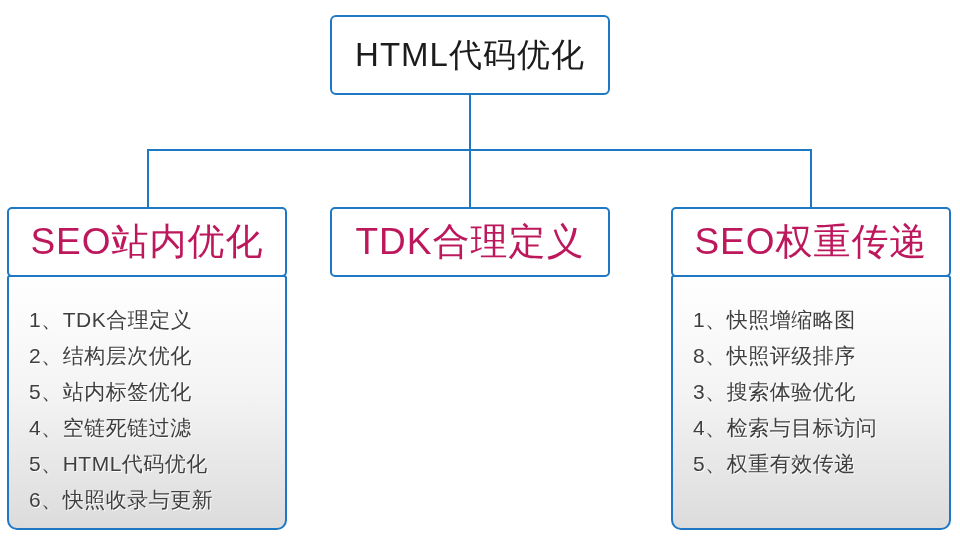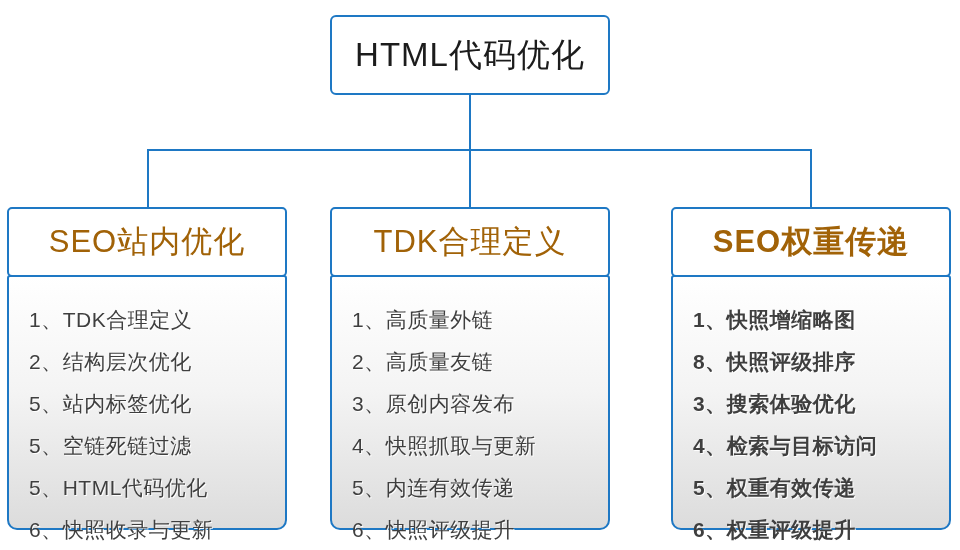--- a/index.html
+++ b/index.html
@@ -22,35 +22,35 @@
   .cross-h  { left: 147px; top: 149px; width: 665px; height: 2px; }
   .drop-v   { top: 151px; width: 2px; height: 57px; }
   .drop-left   { left: 147px; }
   .drop-middle { left: 469px; }
   .drop-right  { left: 810px; }
 
   
   .branch { position: absolute; top: 207px; width: 280px; }
   .branch-left   { left: 7px;   }
   .branch-middle { left: 330px; }
-  .branch-right  { left: 671px; font-weight: bold; }
+  .branch-right  { left: 671px; }
 
   .branch-header {
     position: relative; z-index: 2; width: 100%; height: 70px;
     background: #ffffff; border: 2px solid #1e78c4; border-radius: 5px;
     display: flex; align-items: center; justify-content: center;
-    font-size: 31px; color: #a16207; letter-spacing: 1px; white-space: nowrap;
+    font-size: 37px; color: #be185d; letter-spacing: 1px; white-space: nowrap;
   }
 
   .branch-list {
     position: relative; z-index: 1; width: 100%; height: 255px; margin-top: -2px;
     border: 2px solid #1e78c4; border-radius: 3px 3px 10px 10px;
     background: linear-gradient(to bottom, #ffffff 0%, #f4f4f4 45%, #dcdcdc 100%);
     padding: 25px 10px 0 20px;
-    display: flex; flex-direction: column; gap: 6px;
+    display: flex; flex-direction: column;
   }
   .branch-list .item {
     font-size: 21px; line-height: 36px; color: #3f3f3f;
     text-shadow: 1px 1px 0 rgba(255,255,255,0.95);
     white-space: nowrap; letter-spacing: 0.5px;
   }
 </style>
 </head>
 <body>
 
@@ -67,47 +67,38 @@
   <div class="line drop-v drop-right"></div>
 
   <div class="branch branch-left">
     <div class="branch-header">
       <span>SEO站内优化</span>
     </div>
     <div class="branch-list">
       <div class="item">1、TDK合理定义</div>
       <div class="item">2、结构层次优化</div>
       <div class="item">5、站内标签优化</div>
-      <div class="item">5、空链死链过滤</div>
+      <div class="item">4、空链死链过滤</div>
       <div class="item">5、HTML代码优化</div>
       <div class="item">6、快照收录与更新</div>
     </div>
   </div>
 
   <div class="branch branch-middle">
     <div class="branch-header">
       <span>TDK合理定义</span>
-    </div>
-    <div class="branch-list">
-      <div class="item">1、高质量外链</div>
-      <div class="item">2、高质量友链</div>
-      <div class="item">3、原创内容发布</div>
-      <div class="item">4、快照抓取与更新</div>
-      <div class="item">5、内连有效传递</div>
-      <div class="item">6、快照评级提升</div>
     </div>
   </div>
 
   <div class="branch branch-right">
     <div class="branch-header">
       <span>SEO权重传递</span>
     </div>
     <div class="branch-list">
       <div class="item">1、快照增缩略图</div>
       <div class="item">8、快照评级排序</div>
       <div class="item">3、搜索体验优化</div>
       <div class="item">4、检索与目标访问</div>
       <div class="item">5、权重有效传递</div>
-      <div class="item">6、权重评级提升</div>
     </div>
   </div>
 
 </div>
 
 </body></html>

